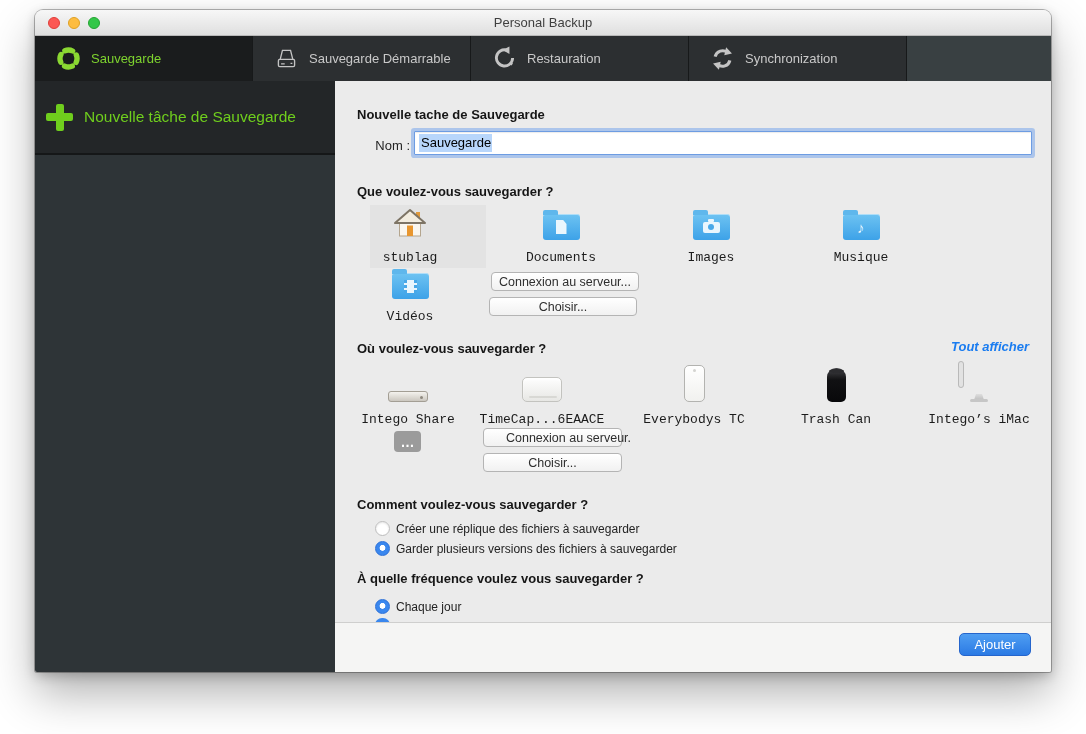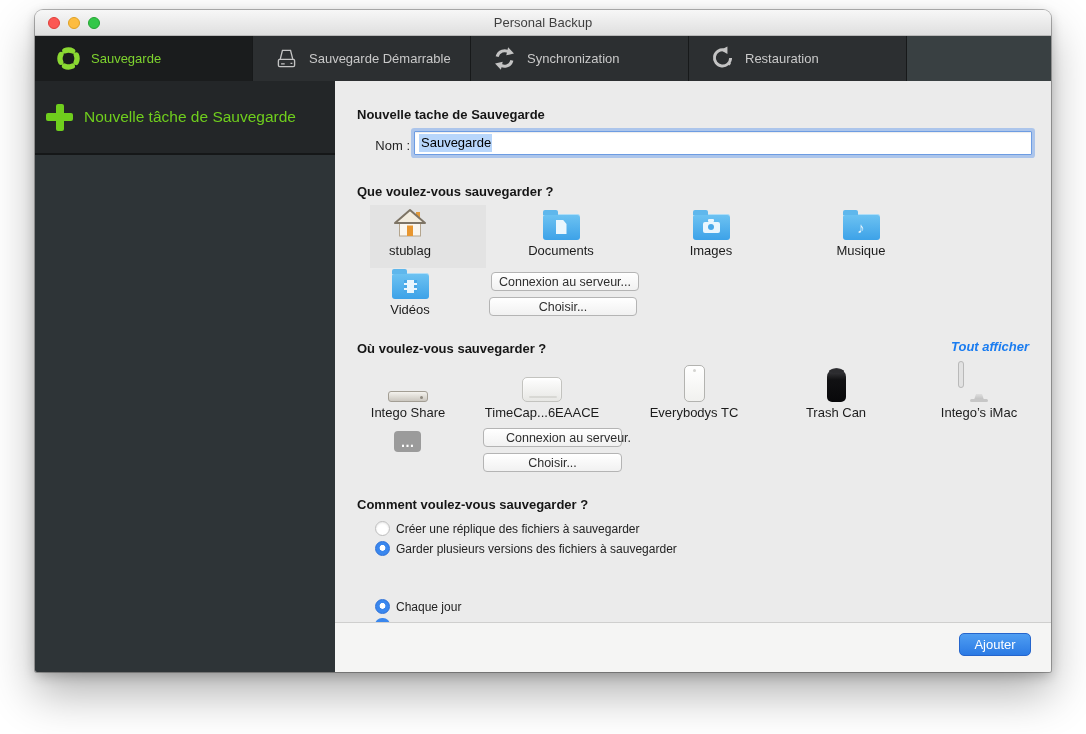--- a/index.html
+++ b/index.html
@@ -41,21 +41,21 @@
   .content { position:absolute; left:300px; top:71px; width:716px; height:541px; background:#ebebeb; overflow:hidden; }
   .heading { position:absolute; font-size:13px; font-weight:bold; color:#161616; white-space:nowrap; }
   .name-label { position:absolute; left:22px; top:57px; width:53px; text-align:right; font-size:13px; color:#242424; }
   .name-input { position:absolute; left:79px; top:50px; width:618px; height:24px; background:#fff;
     border:1px solid #6d9ce2; box-shadow:0 0 0 3px rgba(120,165,235,.55), inset 0 1px 1px rgba(0,0,0,.08);
     border-radius:1px; display:flex; align-items:center; padding-left:4px; font-size:13px; color:#000; }
   .name-input .sel { background:#b8d6fb; padding:1px 1px 2px 2px; }
   .sel-cell { position:absolute; left:35px; top:124px; width:116px; height:63px; background:#e3e3e3; }
   .pick-item { position:absolute; width:110px; display:flex; flex-direction:column; align-items:center; cursor:default; }
   .pick-item .icon-slot { height:34px; display:flex; align-items:flex-end; justify-content:center; }
-  .pick-item .item-label { margin-top:3px; font-size:13px; color:#1c1c1c; white-space:nowrap; }
+  .pick-item .item-label { margin-top:10px; font-size:13px; color:#1c1c1c; white-space:nowrap;font-family:Liberation Mono, monospace; }
   .dest-item .icon-slot { height:40px; }
   
   .folder { position:relative; width:37px; height:26px; border-radius:2px 3px 3px 3px;
     background:linear-gradient(#6ec3f2,#3da2e8); box-shadow:inset 0 1px 0 rgba(255,255,255,.45); }
   .folder::before { content:""; position:absolute; top:-4px; left:0; width:15px; height:5px;
     border-radius:2px 2px 0 0; background:#5fb7ec; }
   .glyph { position:absolute; inset:0; display:flex; align-items:center; justify-content:center; }
   .g-doc { width:11px; height:14px; background:#eaf6fd; clip-path:polygon(0 0,70% 0,100% 28%,100% 100%,0 100%); }
   .g-cam { position:relative; width:17px; height:11px; background:#eaf6fd; border-radius:2px; }
   .g-cam::before { content:""; position:absolute; top:-2.5px; left:5px; width:6px; height:3px; background:#eaf6fd; border-radius:1px; }
@@ -129,37 +129,37 @@
           <path d="M8 16 L10.5 6 H19.5 L22 16" fill="none" stroke="#c4c4c4" stroke-width="1.5"></path>
           <rect x="6" y="16" width="18" height="8" rx="1.5" fill="none" stroke="#c4c4c4" stroke-width="1.5"></rect>
           <path d="M9 21 h4 M19.5 20.5 h2" stroke="#c4c4c4" stroke-width="1.3"></path>
         </svg>
       </span>
       <span class="tab-label">Sauvegarde Démarrable</span>
     </div>
     <div class="tab">
       <span class="ticon">
         <svg viewBox="0 0 30 30" width="27" height="27">
+          <path d="M17.5 5.7 A 9 9 0 1 0 24 14.5" fill="none" stroke="#c4c4c4" stroke-width="3.2"></path>
+          <path d="M20.5 1.6 L20.5 10 L12.8 5.5 Z" fill="#c4c4c4"></path>
+          <path d="M21.5 21.8 A 9 9 0 0 0 23.6 17.5" fill="none" stroke="#c4c4c4" stroke-width="3.2" stroke-dasharray="2.6 2.6"></path>
+        </svg>
+      </span>
+      <span class="tab-label">Restauration</span>
+    </div>
+    <div class="tab">
+      <span class="ticon">
+        <svg viewBox="0 0 30 30" width="27" height="27">
           <path d="M6.8 13 A 8.5 8.5 0 0 1 20.5 8.3" fill="none" stroke="#c4c4c4" stroke-width="3.4"></path>
           <path d="M23.2 17 A 8.5 8.5 0 0 1 9.5 21.7" fill="none" stroke="#c4c4c4" stroke-width="3.4"></path>
           <path d="M19 2.5 L25.5 9.5 L17 11.5 Z" fill="#c4c4c4"></path>
           <path d="M11 27.5 L4.5 20.5 L13 18.5 Z" fill="#c4c4c4"></path>
         </svg>
       </span>
       <span class="tab-label">Synchronization</span>
-    </div>
-    <div class="tab">
-      <span class="ticon">
-        <svg viewBox="0 0 30 30" width="27" height="27">
-          <path d="M17.5 5.7 A 9 9 0 1 0 24 14.5" fill="none" stroke="#c4c4c4" stroke-width="3.2"></path>
-          <path d="M20.5 1.6 L20.5 10 L12.8 5.5 Z" fill="#c4c4c4"></path>
-          <path d="M21.5 21.8 A 9 9 0 0 0 23.6 17.5" fill="none" stroke="#c4c4c4" stroke-width="3.2" stroke-dasharray="2.6 2.6"></path>
-        </svg>
-      </span>
-      <span class="tab-label">Restauration</span>
     </div>
     <div class="toolbar-filler"></div>
   </div>
 
   <div class="sidebar">
     <div class="newtask">
       <span class="plus-icon"></span>
       <span class="newtask-label">Nouvelle tâche de Sauvegarde</span>
     </div>
   </div>
@@ -278,20 +278,21 @@
 
     <div class="radio-row" style="left:40px; top:440px;">
       <span class="radio"></span>
       <span>Créer une réplique des fichiers à sauvegarder</span>
     </div>
     <div class="radio-row" style="left:40px; top:460px;">
       <span class="radio checked"></span>
       <span>Garder plusieurs versions des fichiers à sauvegarder</span>
     </div>
 
+    <div class="heading" style="left:22px; top:490px;">À quelle fréquence voulez vous sauvegarder ?</div>
 
     <div class="radio-row" style="left:40px; top:518px;">
       <span class="radio checked"></span>
       <span>Chaque jour</span>
     </div>
     <div class="radio-sliver"></div>
 
   </div>
 
   <div class="footerbar">

